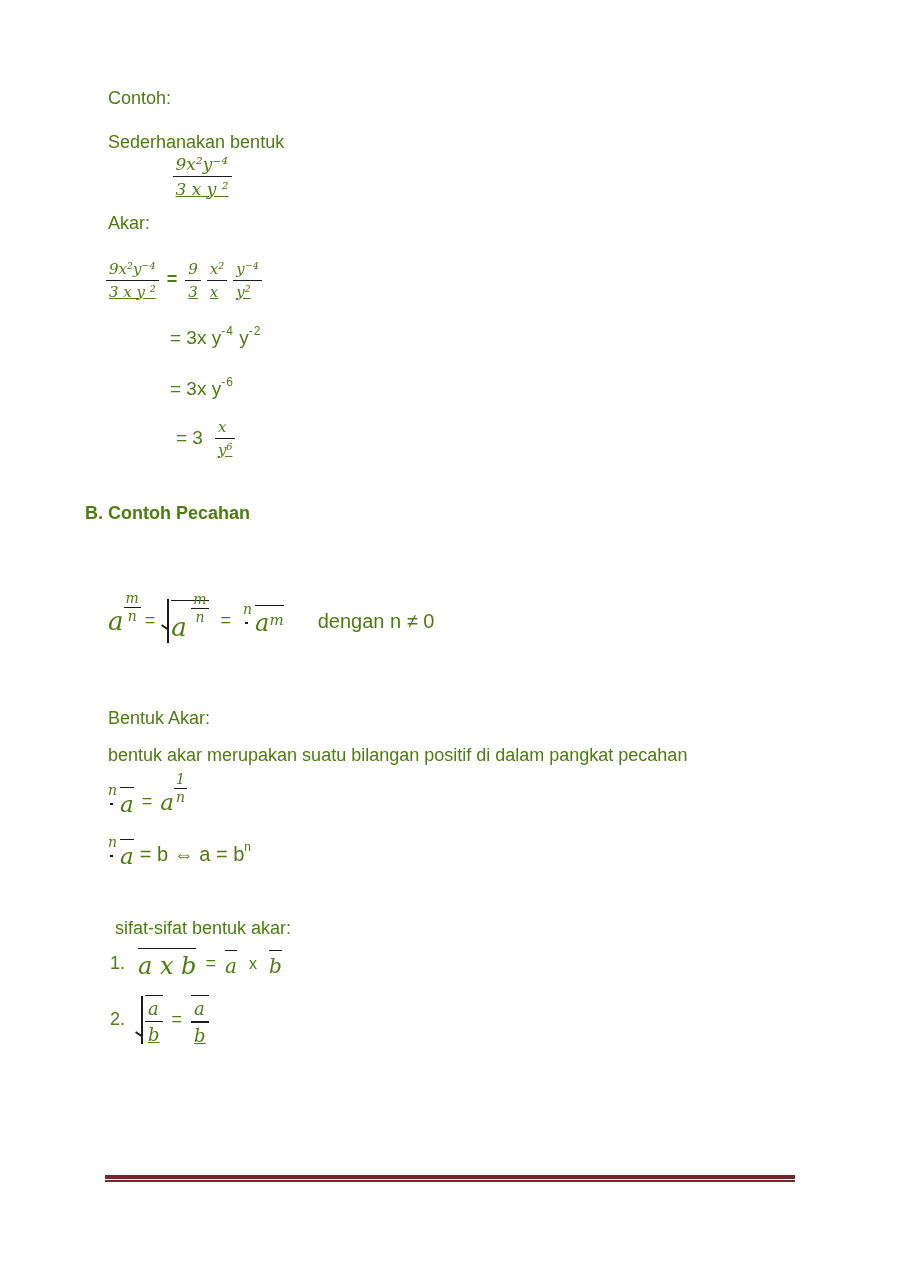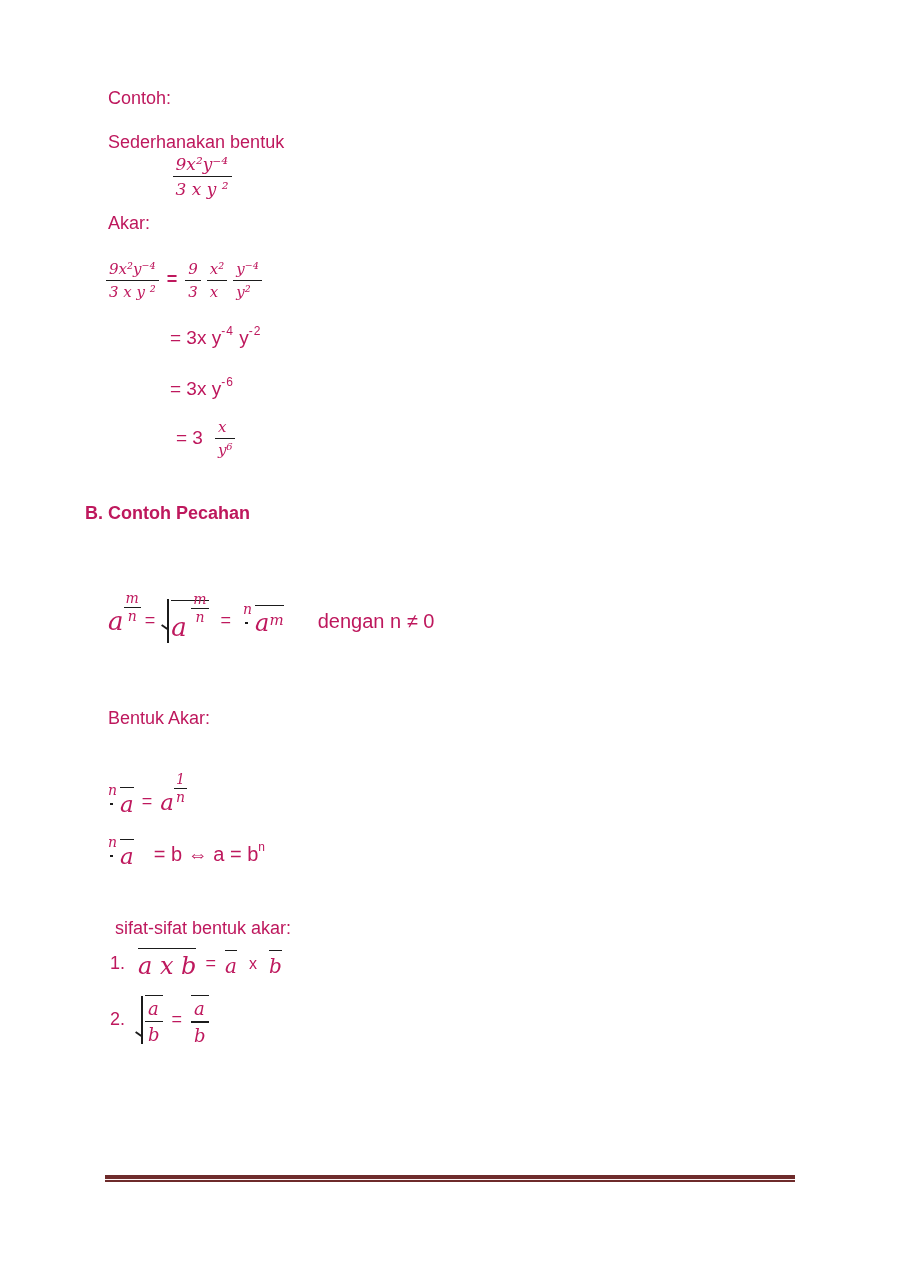--- a/index.html
+++ b/index.html
@@ -1,33 +1,33 @@
 <!DOCTYPE html>
 <html><head>
 <meta charset="utf-8">
 <style>
   html,body { margin:0; padding:0; background:#e8e8e8; }
   .page {
     position:relative; width:900px; height:1274px; margin:0 auto;
     background:#ffffff; overflow:hidden;
-    color:#be185d;
+    color:#4d7c0f;
     font-family:"Liberation Sans", sans-serif;
   }
   .abs { position:absolute; }
   .t  { font-size:18px; line-height:1.2; }
   .bold { font-weight:bold; }
 
   
   .mi { font-family:"DejaVu Serif", serif; font-style:italic; }
   .mrow { display:flex; align-items:center; }
 
   
   .frac { display:inline-block; vertical-align:middle; }
   .frac .num { display:block; border-bottom:1.6px solid #1b1b1b; padding:0 3px 2px 3px; }
-  .frac .den { display:block; padding:2px 3px 0 3px; }
+  .frac .den { display:block; padding:2px 3px 0 3px;text-decoration:underline; }
   .frac .num.ovl2 { border-top:1.6px solid #1b1b1b; padding-top:2px; }
   .frac .den.ovl2 { border-top:1.6px solid #1b1b1b; }
 
   
   .s sup, sup.ssup { font-size:12px; position:relative; top:-2px; letter-spacing:1px; }
 
   
   .supfrac { display:inline-block; text-align:center; vertical-align:baseline;
              font-size:14px; line-height:1.05; transform:translateY(-14px); }
   .supfrac .sn { display:block; border-bottom:1.4px solid #1b1b1b; padding:0 2px 1px 2px; }
@@ -122,36 +122,37 @@
     <span class="t" style="margin:0 12px;">=</span>
     <span class="mi rootidx">n</span>
     <span class="ovl">
       <span class="mi" style="font-size:24px;">a</span><sup class="mi" style="font-size:15px;">m</sup>
     </span>
     <span class="t" style="font-size:20px; margin-left:34px;">dengan n ≠ 0</span>
   </div>
 
   <div class="abs t" style="left:108px; top:708px;">Bentuk Akar:</div>
 
+  <div class="abs t" style="left:108px; top:745px;">bentuk akar merupakan suatu bilangan positif di dalam pangkat pecahan</div>
 
   <div class="abs mrow" style="left:108px; top:780px; height:44px;">
     <span class="mi rootidx">n</span>
     <span class="ovl mi" style="font-size:23px;">a</span>
     <span class="t" style="margin:0 8px;">=</span>
     <span class="mi" style="font-size:23px;">a</span>
     <span class="supfrac mi">
       <span class="sn">1</span>
       <span class="sd">n</span>
     </span>
   </div>
 
   <div class="abs mrow" style="left:108px; top:836px; height:36px;">
     <span class="mi rootidx">n</span>
     <span class="ovl mi" style="font-size:23px;">a</span>
-    <span class="t s" style="font-size:20px; margin-left:20px;"><span>= b ⇔ a = b</span><sup class="ssup">n</sup></span>
+    <span class="t s" style="font-size:20px; margin-left:6px;"><span>= b ⇔ a = b</span><sup class="ssup">n</sup></span>
   </div>
 
   <div class="abs t" style="left:115px; top:918px;text-align:center;">sifat-sifat bentuk akar:</div>
 
   <div class="abs mrow" style="left:110px; top:948px; height:32px;">
     <span class="t">1.</span>
     <span class="ovl mi" style="font-size:24px; margin-left:13px;">a x b</span>
     <span class="t" style="margin:0 9px;">=</span>
     <span class="ovl mi" style="font-size:20px;">a</span>
     <span class="t" style="margin:0 12px; font-size:16px;">x</span>

